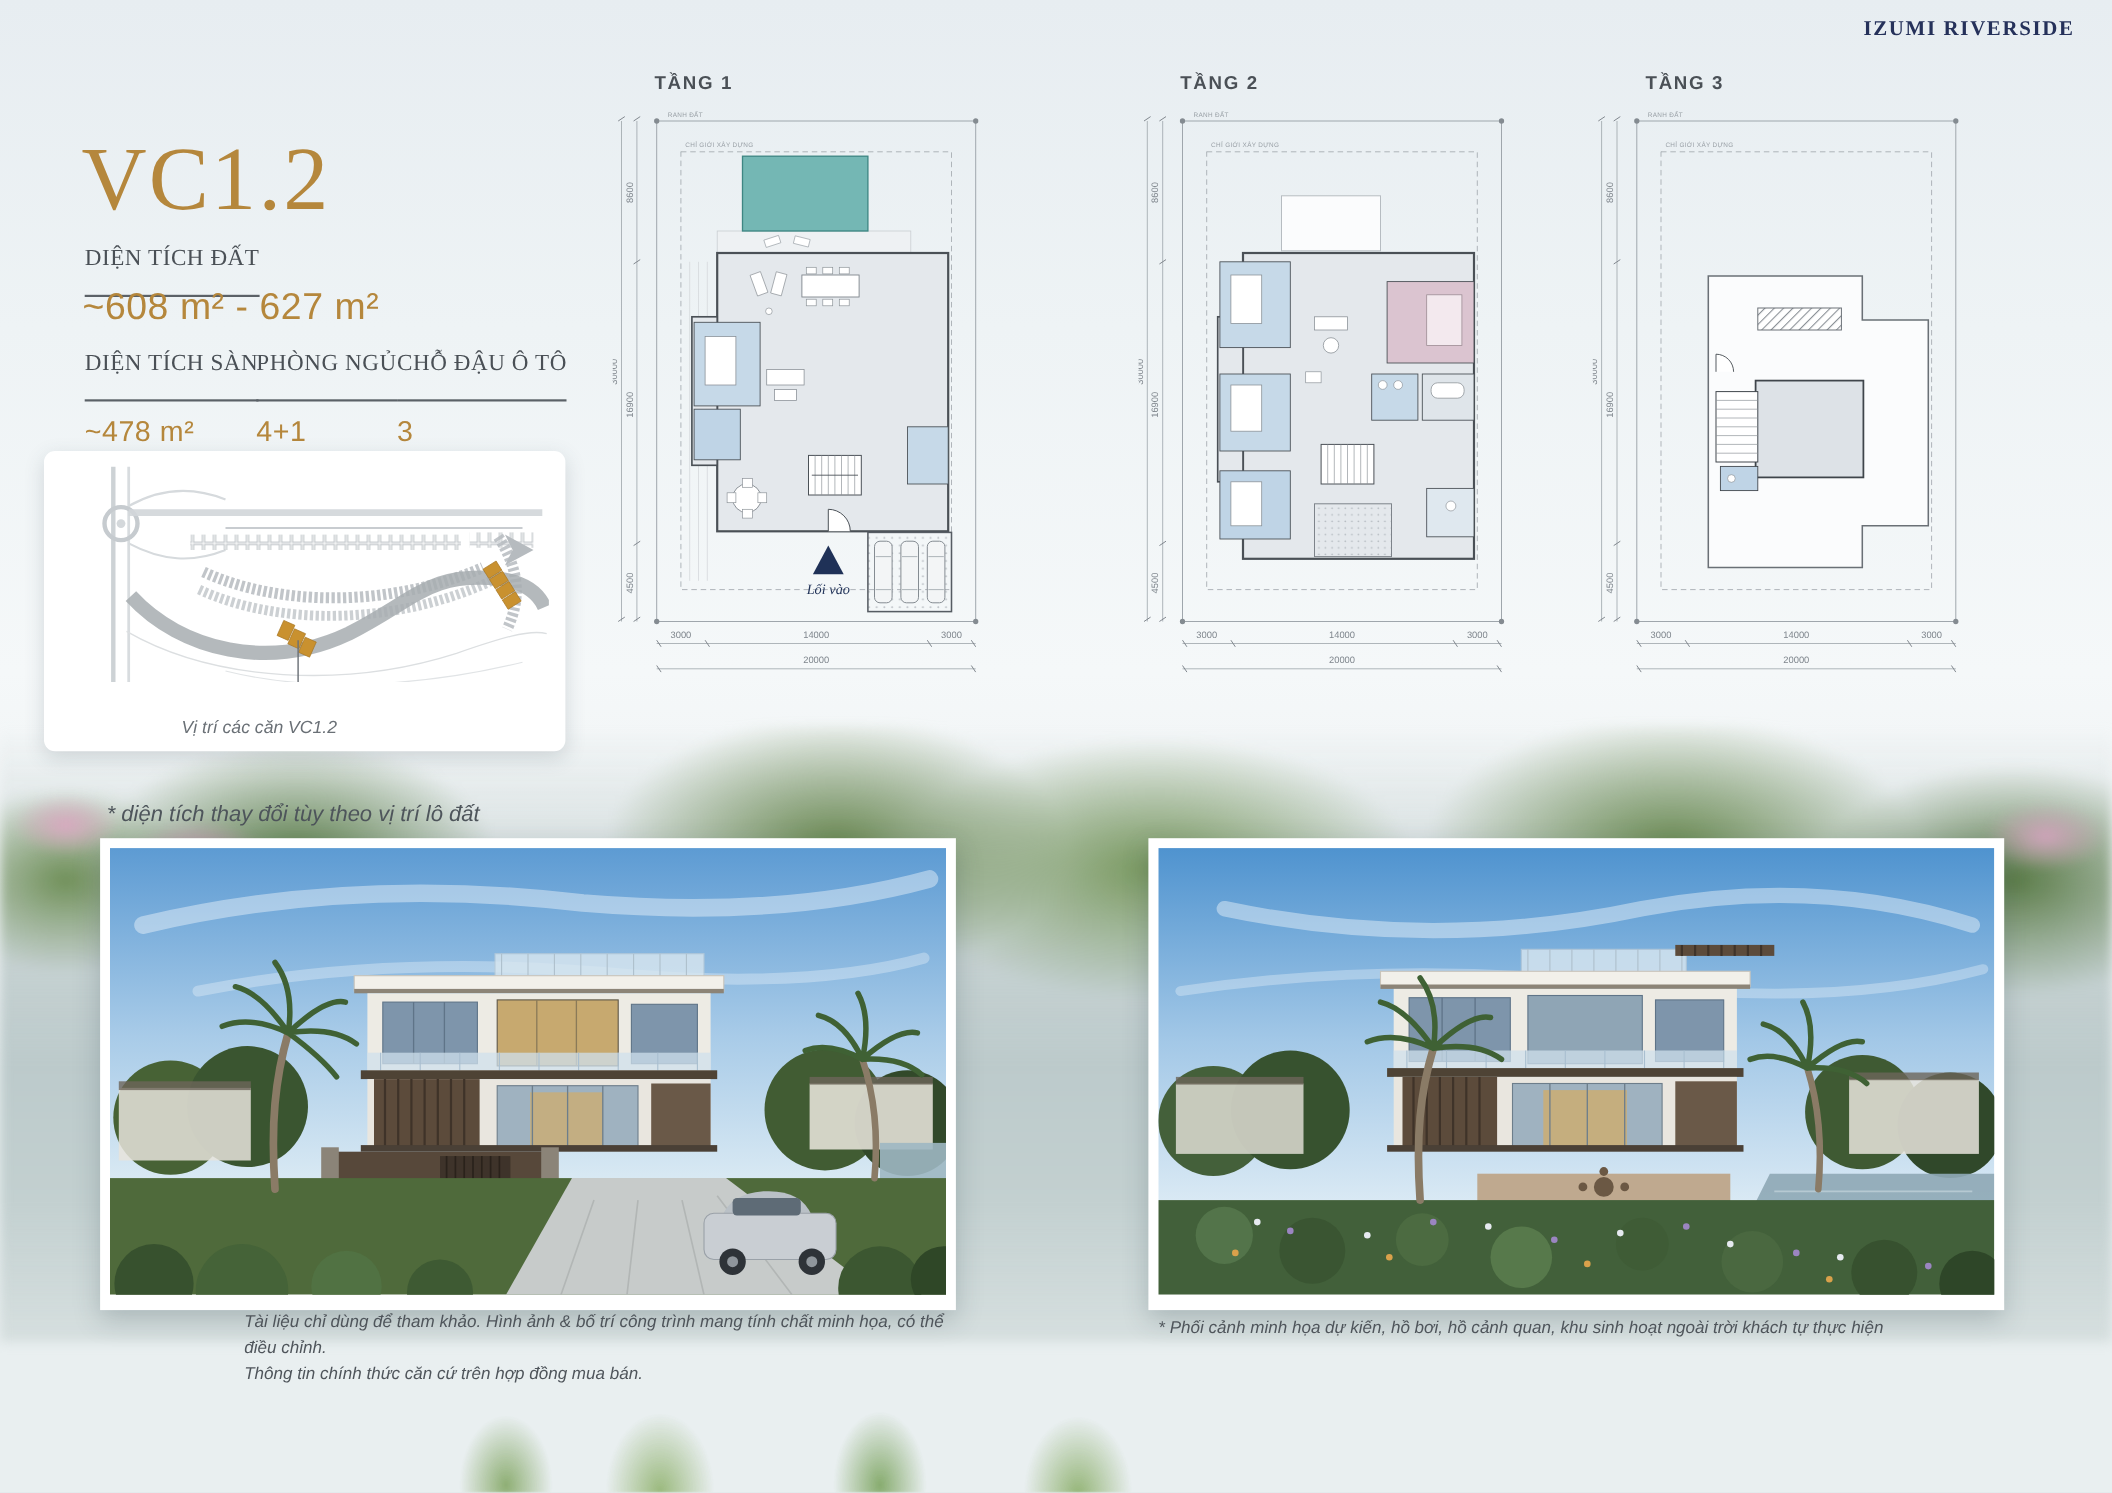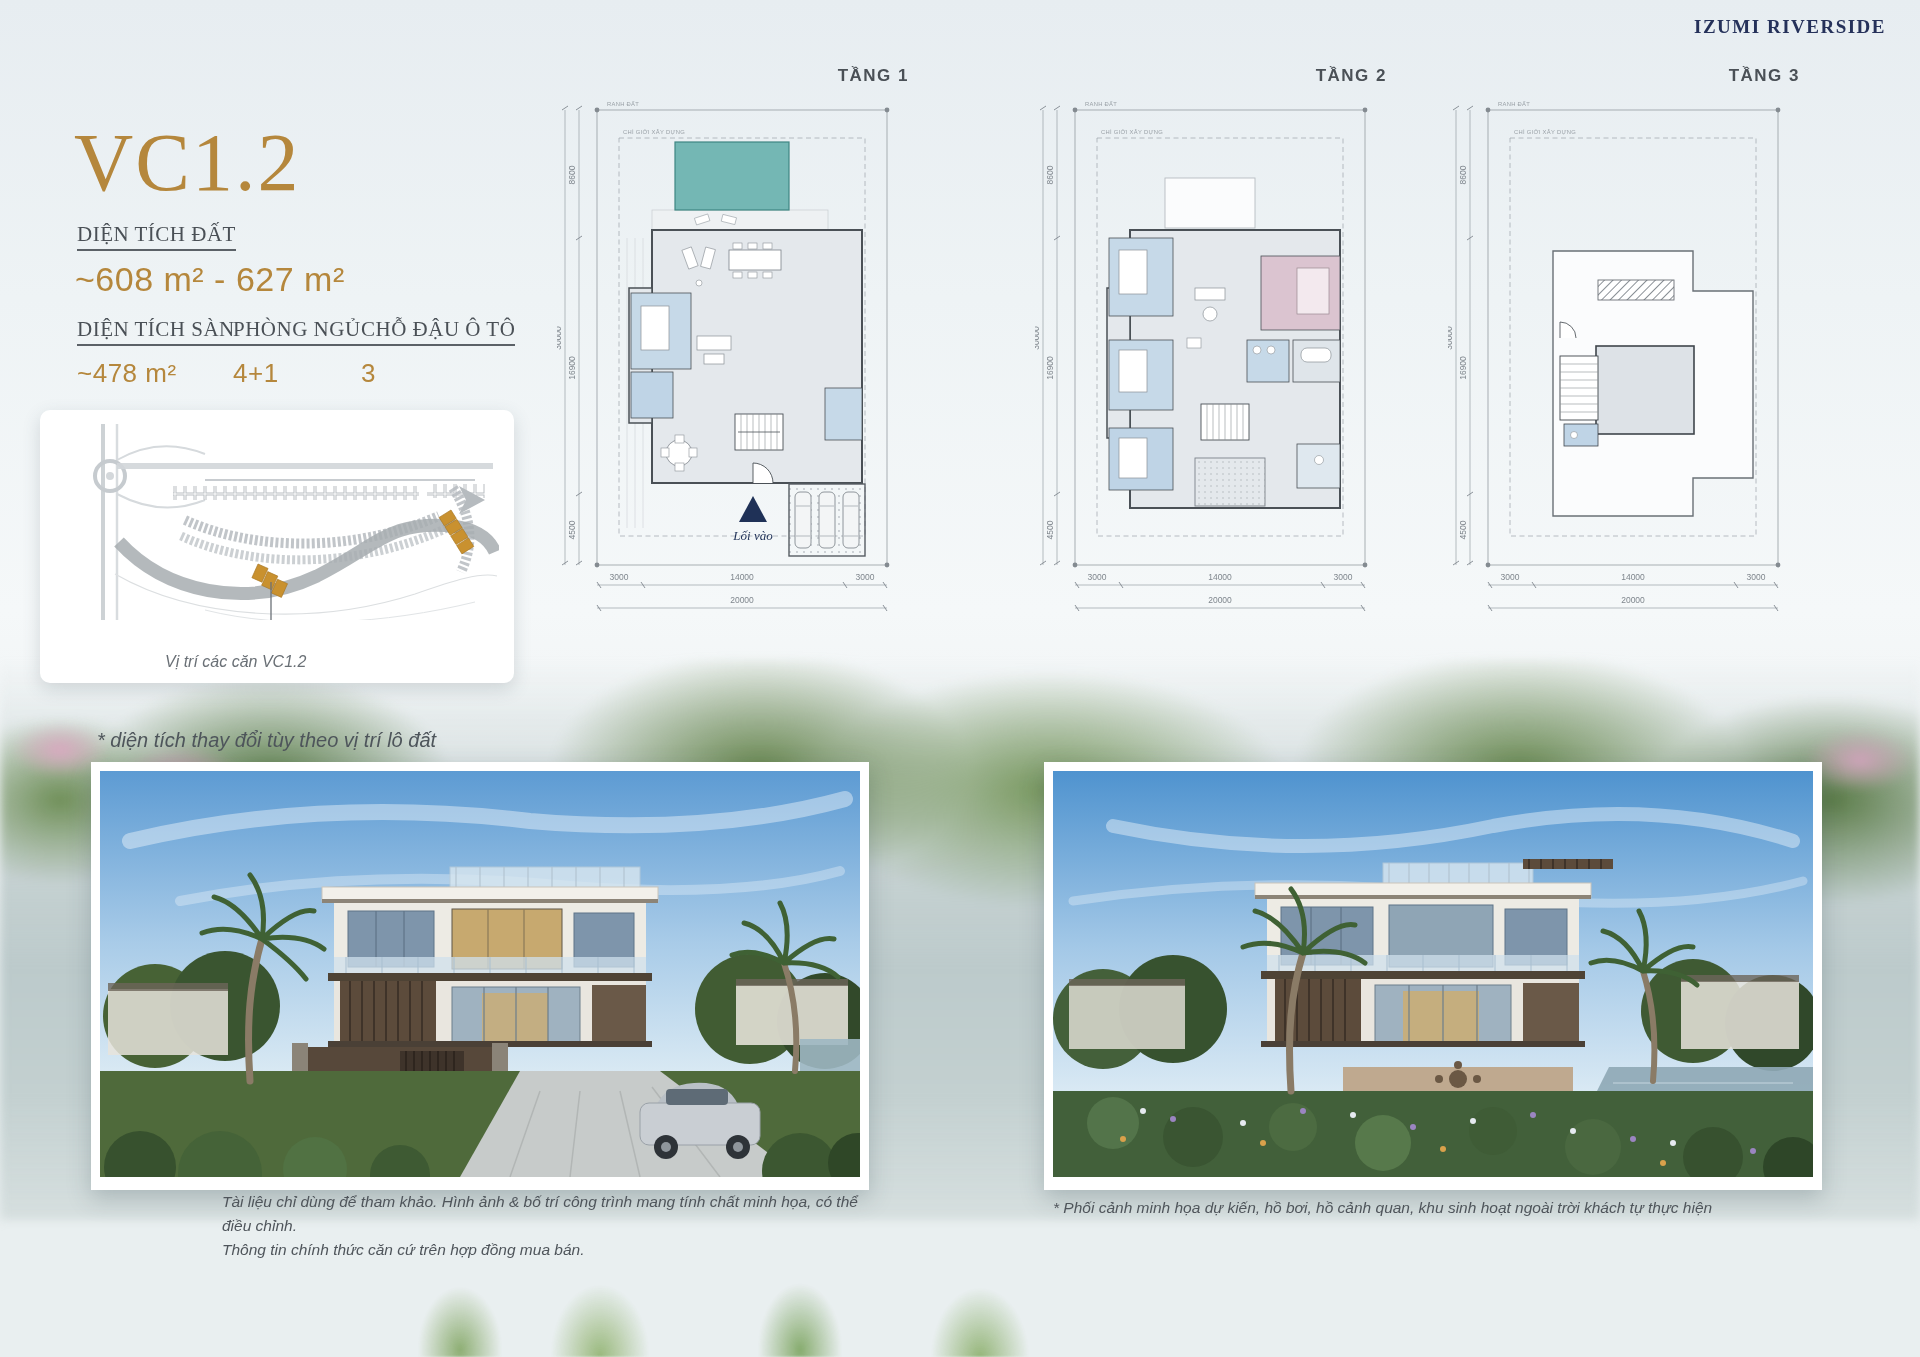--- a/index.html
+++ b/index.html
@@ -28,35 +28,35 @@
       radial-gradient(60px 95px at 420px 110px,#76a058 0%,rgba(118,160,88,0) 70%),
       radial-gradient(70px 100px at 600px 118px,#86ab63 0%,rgba(134,171,99,0) 70%);}
   
   .brand{position:absolute;right:34px;top:16px;font-family:"Liberation Serif",serif;
          font-size:19px;letter-spacing:1.5px;color:#25315a;font-weight:600;}
   .title1{position:absolute;left:77px;top:66px;font-family:"Liberation Serif",serif;
           font-size:42px;letter-spacing:7px;color:#b5873c;font-weight:500;}
   .title2{position:absolute;left:74px;top:116px;font-family:"Liberation Serif",serif;
           font-size:82px;letter-spacing:2px;color:#b5873c;font-weight:500;}
   .spec-label{font-family:"Liberation Serif",serif;font-size:21px;color:#4a5056;letter-spacing:.5px;
-          border-bottom:2px solid #5b6167;padding-bottom:2px;display:inline-block;}
+          border-bottom:2px solid #5b6167;padding-bottom:21px;display:inline-block;}
   .spec-value{font-size:34px;color:#b5873c;letter-spacing:.5px;}
   .pos-land-label{position:absolute;left:77px;top:222px;}
   .pos-land-value{position:absolute;left:75px;top:260px;}
   .pos-col1{left:77px;} .pos-col2{left:233px;} .pos-col3{left:361px;}
   .spec-col{position:absolute;top:317px;}
   .spec-col .spec-value{display:block;margin-top:12px;font-size:26px;}
   
   .map-card{position:absolute;left:40px;top:410px;width:474px;height:273px;background:#fff;
             border-radius:10px;box-shadow:0 6px 18px rgba(60,80,90,.18);padding:14px 15px 12px 15px;box-sizing:border-box;}
   .map-caption{position:absolute;left:125px;top:243px;font-style:italic;font-size:16px;color:#6a7076;}
   
   .note{position:absolute;left:97px;top:729px;font-style:italic;font-size:20px;color:#4e555b;}
   
-  .plan-panel{position:absolute;width:352px;text-align:right;}
+  .plan-panel{position:absolute;width:352px;}
   .plan-title{font-size:17px;font-weight:700;letter-spacing:1.5px;color:#4a5056;margin:0 0 2px 38px;}
   .dimtext{font-family:"Liberation Sans",sans-serif;font-size:8.5px;fill:#7f868d;}
   .tinylabel{font-family:"Liberation Sans",sans-serif;font-size:5.8px;fill:#9aa1a7;letter-spacing:.3px;}
   .dimline{stroke:#9aa1a7;stroke-width:.7;fill:none;}
   .tick{stroke:#7f868d;stroke-width:.9;}
   .entry-label{font-family:"Liberation Serif",serif;font-style:italic;font-size:13px;fill:#1f3157;}
   
   .photo{position:absolute;background:#fff;padding:9px;box-shadow:0 8px 22px rgba(50,70,80,.25);}
   .caption{position:absolute;font-style:italic;font-size:15.5px;color:#4f555b;line-height:1.55;}
 </style>

